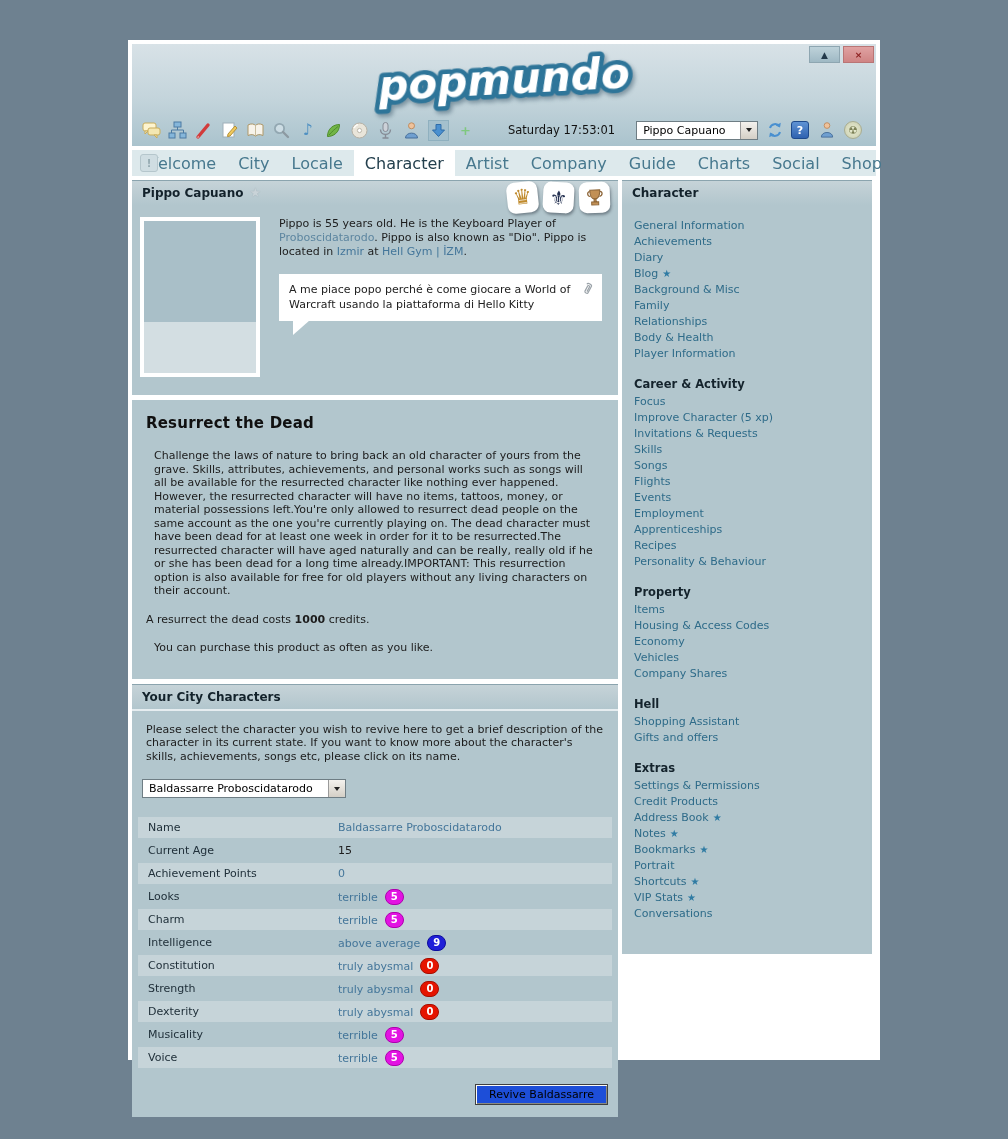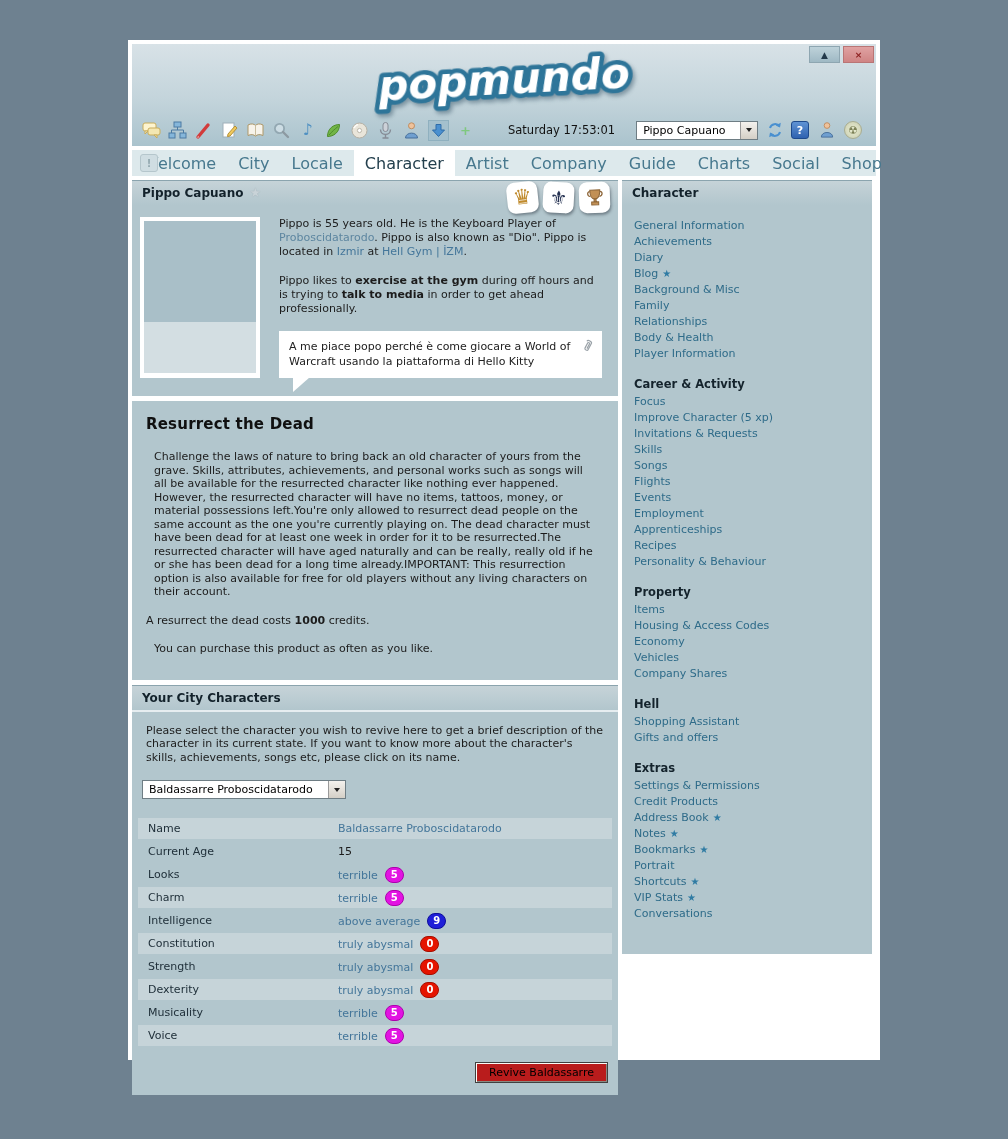--- a/index.html
+++ b/index.html
@@ -137,21 +137,21 @@
   .badge{
     display:inline-block;margin-left:7px;min-width:9px;padding:0 4px;height:14px;line-height:14px;
     border-radius:9px;color:#fff;font-weight:bold;font-size:10px;text-align:center;vertical-align:1px;
   }
   .badge-pink{background:#e213e2;border:1px solid #ad00ad;}
   .badge-blue{background:#1f1fd8;border:1px solid #0d0d9d;}
   .badge-red{background:#e51400;border:1px solid #a50e00;}
   .btn-row{display:flex;justify-content:flex-end;padding:14px 10px 12px;}
   .btn{
     font-family:"DejaVu Sans",sans-serif;font-size:11px;color:#000;
-    background:#b91c1c;border:1px solid #404040;
+    background:#1d4ed8;border:1px solid #404040;
     box-shadow:inset 1px 1px 0 #fbfaf7,inset -1px -1px 0 #8a8a82;
     padding:3px 13px;cursor:pointer;
   }
   
   .side-list{padding:13px 12px 32px;}
   .side-item{line-height:16px;color:#2e6b89;cursor:pointer;white-space:nowrap;}
   .group-title{font-weight:bold;color:#14232c;font-size:11.5px;margin:15px 0 3px;}
   .mini-star{color:#2f7ba3;font-size:10px;margin-left:4px;}
 </style>
 </head>
@@ -314,21 +314,20 @@
             </svg>
           </div>
         </div>
         <div class="profile-body">
           <div class="avatar">
             <div class="avatar-top"></div>
             <div class="avatar-bot"></div>
           </div>
           <div class="profile-text">
             <p><span>Pippo is 55 years old. He is the Keyboard Player of </span><a class="lnk">Proboscidatarodo</a><span>. Pippo is also known as "Dio". Pippo is located in </span><a class="lnk2">Izmir</a><span> at </span><a class="lnk2">Hell Gym | İZM</a><span>.</span></p>
-            <p><span>Pippo likes to </span><b>exercise at the gym</b><span> during off hours and is trying to </span><b>talk to media</b><span> in order to get ahead professionally.</span></p>
             <div class="quote">
               <span>A me piace popo perché è come giocare a World of Warcraft usando la piattaforma di Hello Kitty</span>
               <span class="clip">
                 <svg width="13" height="15" viewBox="0 0 13 15">
                   <path d="M4 4 C4 1.8 9 1.8 9 4 L9 11 C9 12.6 5.5 12.6 5.5 11 L5.5 5 C5.5 4.2 7.5 4.2 7.5 5 L7.5 10.5" fill="none" stroke="#9aa2a8" stroke-width="1.2" transform="rotate(28 6.5 7.5)"></path>
                 </svg>
               </span>
               <span class="quote-tail"></span>
             </div>
           </div>
@@ -354,20 +353,24 @@
         </div>
 
         <div class="stat-table">
           <div class="row light">
               <span class="cell-label">Name</span>
               <a class="cell-value">Baldassarre Proboscidatarodo</a>
             </div>
           <div class="row">
               <span class="cell-label">Current Age</span>
               <span class="cell-value plain">15</span>
+            </div>
+          <div class="row light">
+              <span class="cell-label">Achievement Points</span>
+              <span class="cell-value">0</span>
             </div>
           <div class="row">
               <span class="cell-label">Looks</span>
               <span><a class="cell-value">terrible</a><span class="badge badge-pink">5</span></span>
             </div>
           <div class="row light">
               <span class="cell-label">Charm</span>
               <span><a class="cell-value">terrible</a><span class="badge badge-pink">5</span></span>
             </div>
           <div class="row">

